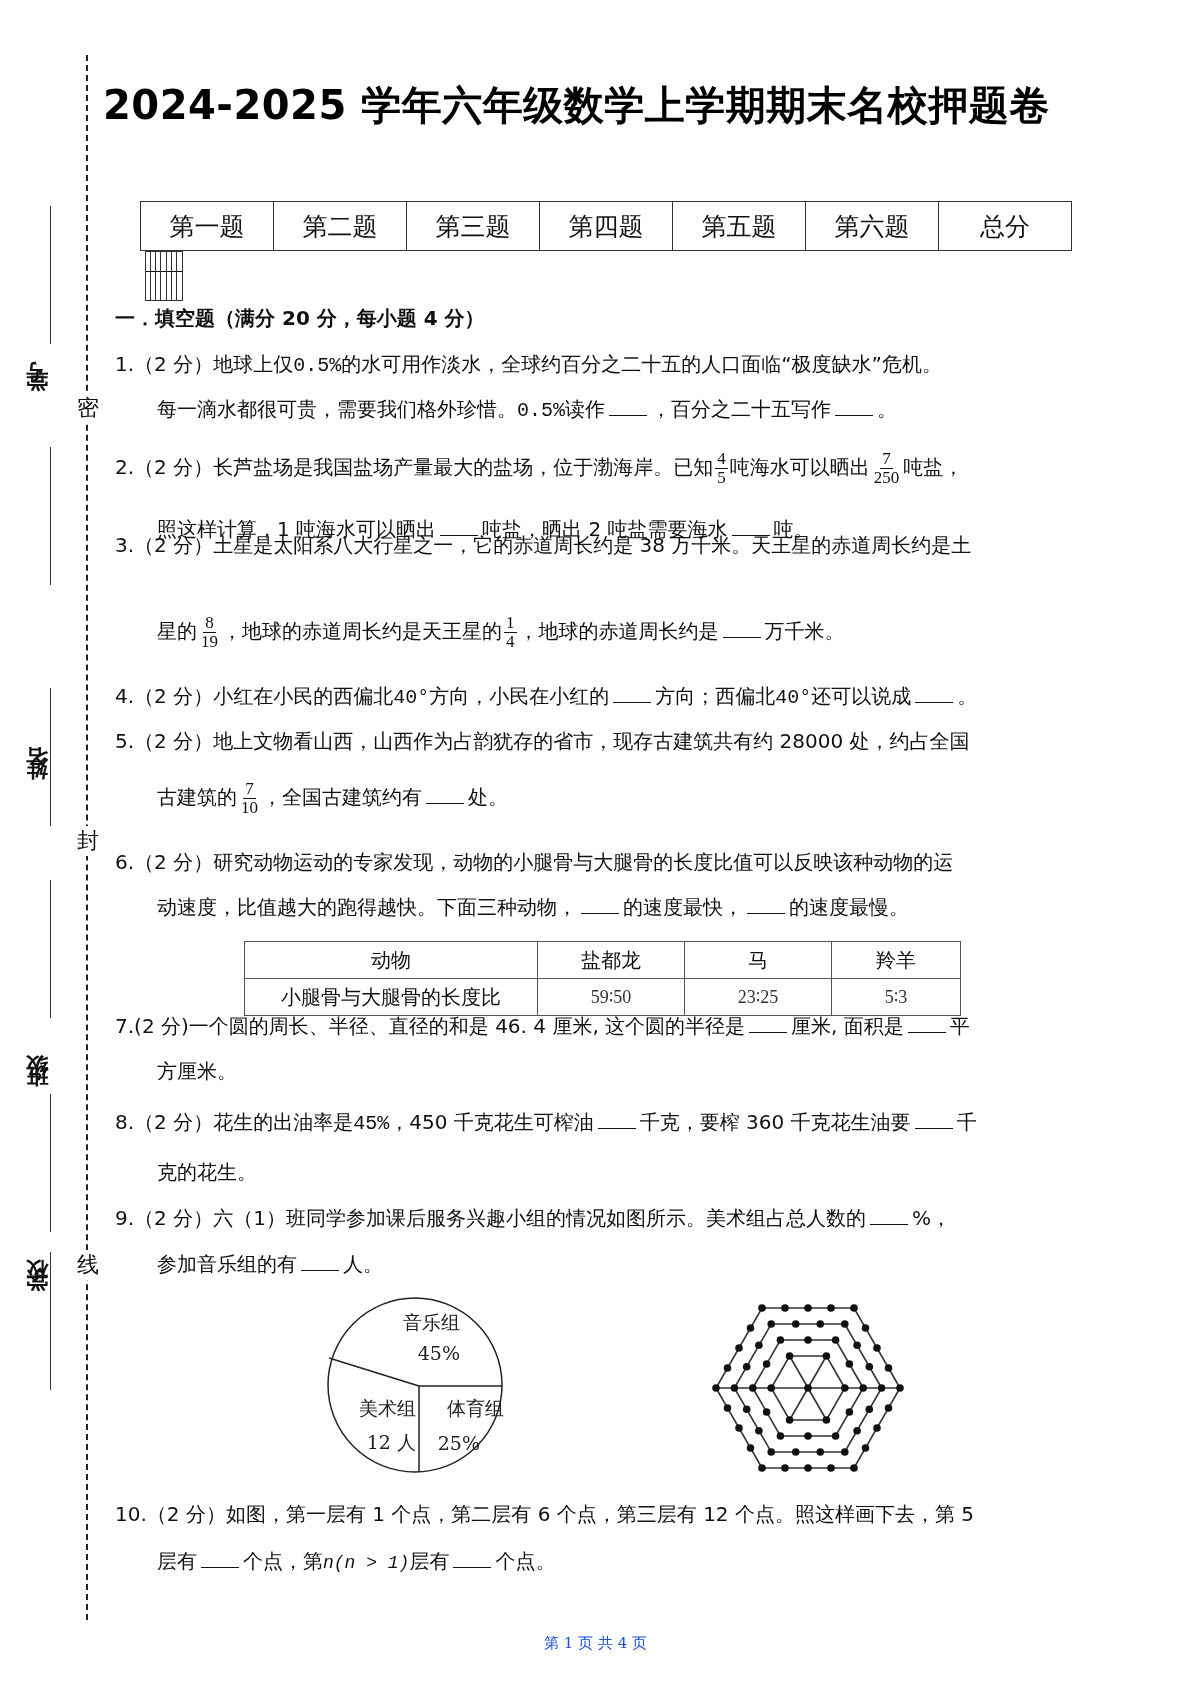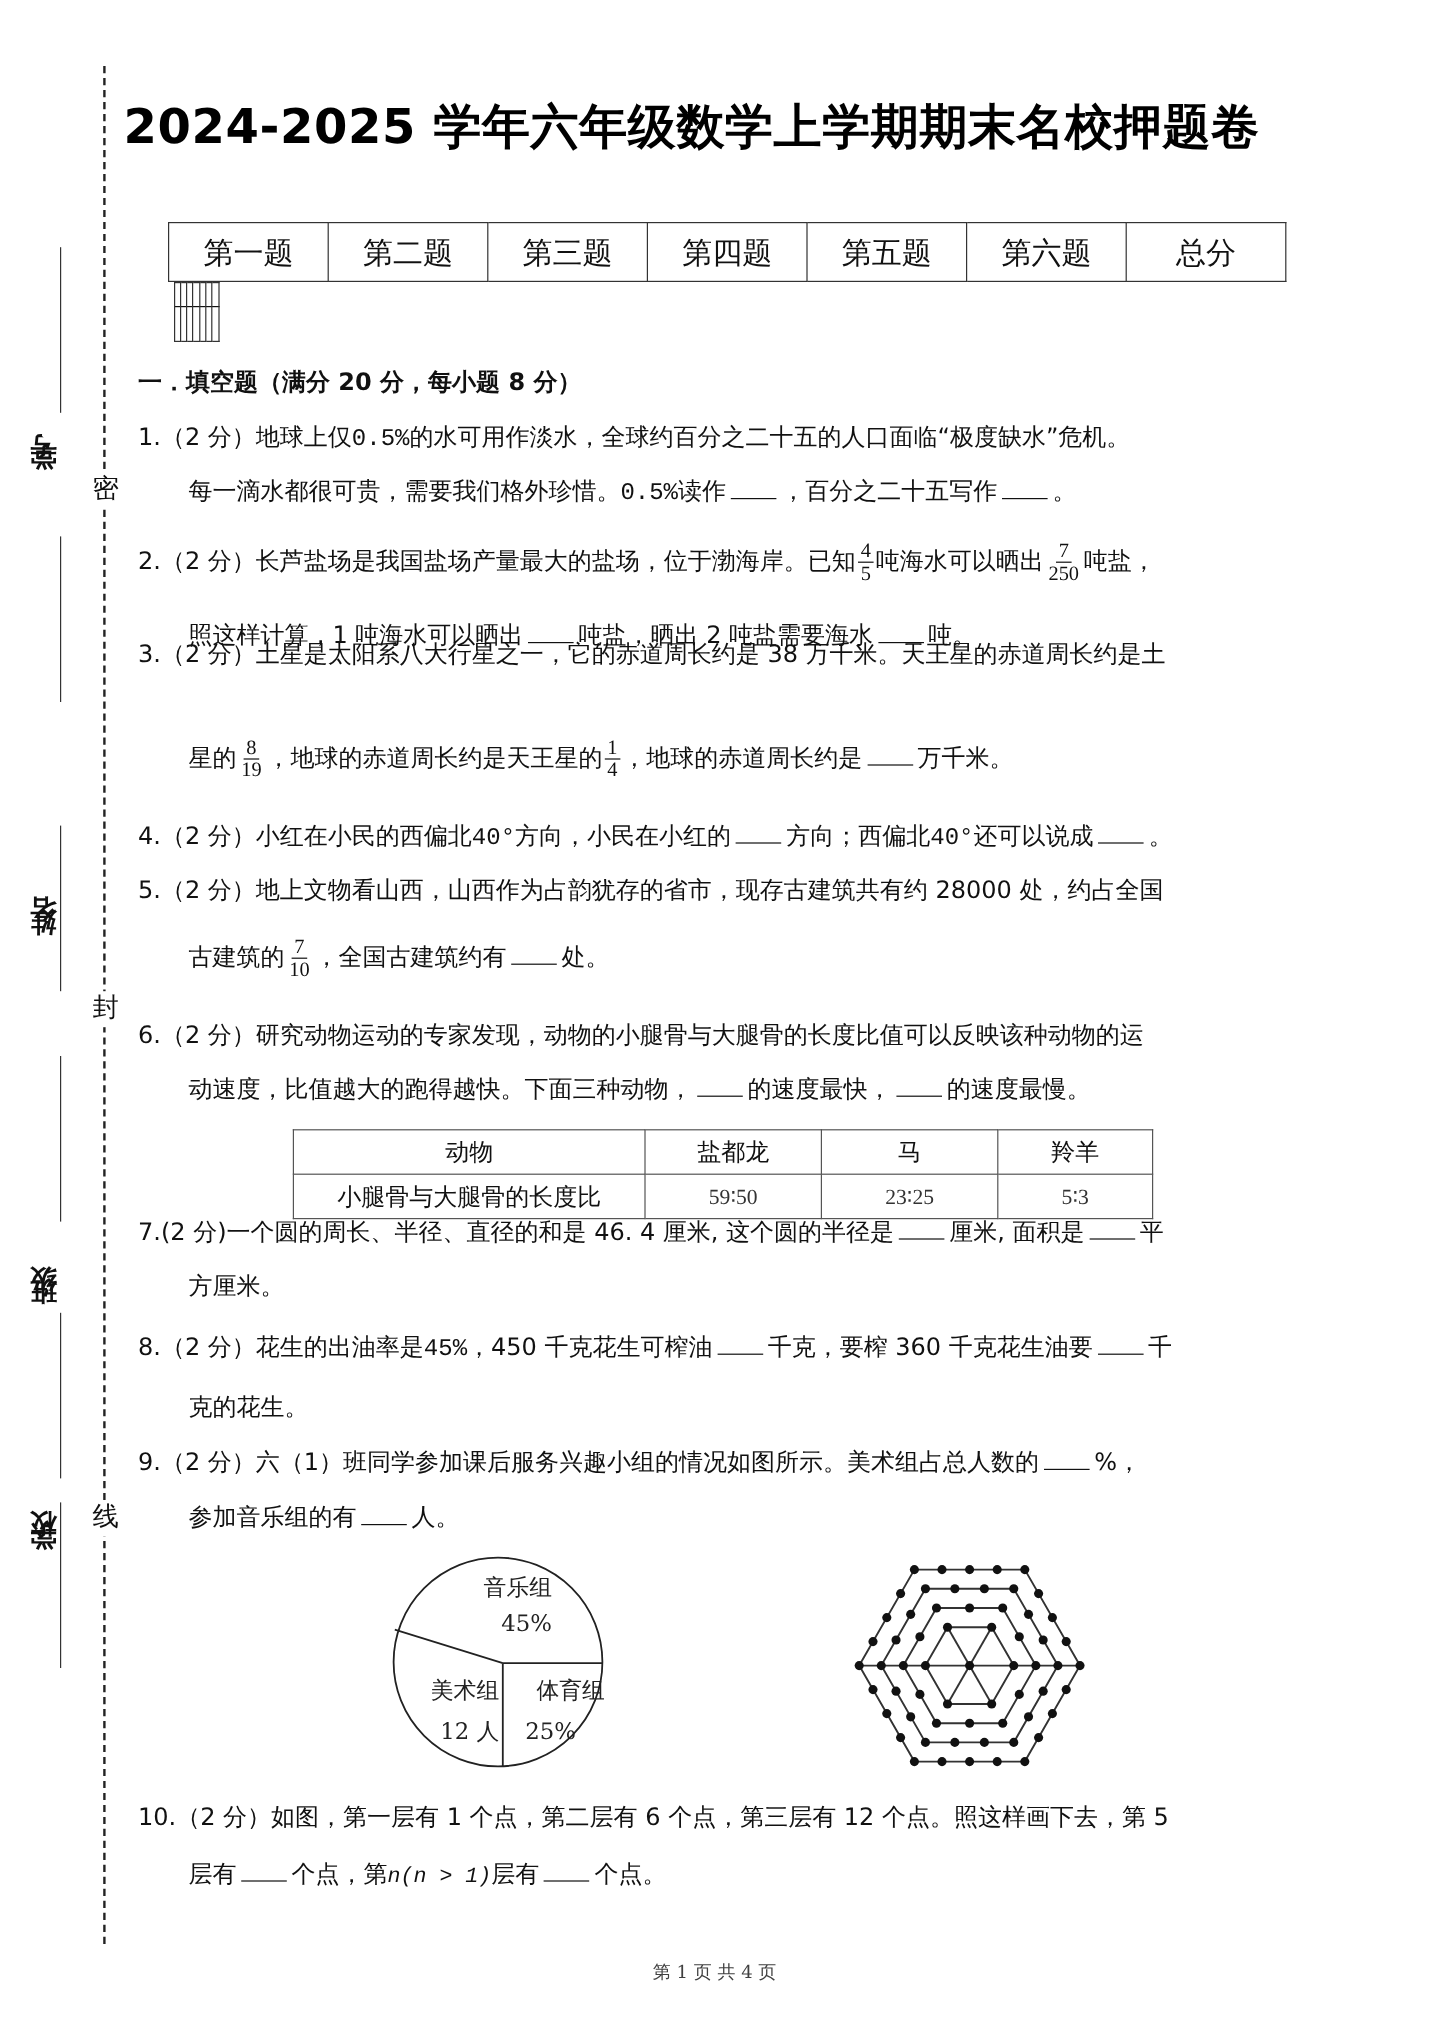--- a/index.html
+++ b/index.html
@@ -23,21 +23,21 @@
   }
   .side-label {
     left: 22px; width: 40px; font-size: 22px; font-weight: bold;
     writing-mode: vertical-rl; transform: rotate(180deg); letter-spacing: 10px;
     text-align: center;
   }
   .side-rule { left: 50px; width: 0; border-left: 1.5px solid #333; }
 
   
   table.score {
-    position: absolute; left: 140px; top: 185px; border-collapse: collapse;
+    position: absolute; left: 140px; top: 201px; border-collapse: collapse;
   }
   table.score td {
     border: 1.5px solid #333; width: 130px; text-align: center; font-size: 25px;
     font-family: "DejaVu Serif", serif;
   }
   table.score tr.head td { height: 46px; }
   table.score tr.blank td { height: 46px; }
 
   .section {
     left: 115px; top: 305px; font-size: 20px; font-weight: bold; white-space: nowrap;
@@ -63,21 +63,21 @@
   }
   table.animals td { border: 1.5px solid #555; height: 36px; padding: 0 8px; }
   table.animals td.c0 { width: 276px; text-align: center; }
   table.animals td.c1, table.animals td.c2 { width: 130px; text-align: center; }
   table.animals td.c3 { width: 112px; text-align: center; }
   table.animals .ratio { font-family: "Liberation Serif", serif; font-size: 18px; color: #333; }
 
   .pie-label { font-family: "DejaVu Serif", serif; font-size: 19px; color: #222; text-align: right; }
   .footer {
     left: 0; width: 1191px; top: 1634px; text-align: center; font-family: "DejaVu Serif", serif;
-    font-size: 15px; color: #404040;
+    font-size: 15px; color: #1d4ed8;
   }
 </style>
 </head>
 <body>
 
 <div class="abs title">2024-2025 学年六年级数学上学期期末名校押题卷</div>
 
 <div class="abs dash-line"></div>
 <div class="abs seal-char" style="top:393px">密</div>
 <div class="abs seal-char" style="top:826px">封</div>
@@ -110,21 +110,21 @@
     <td></td>
     <td></td>
     <td></td>
     <td></td>
     <td></td>
     <td></td>
   </tr>
 </tbody>
   </table>
 
-<div class="abs section">一．填空题（满分 20 分，每小题 8 分）</div>
+<div class="abs section">一．填空题（满分 20 分，每小题 4 分）</div>
 
 <div class="abs q" style="top:350px">
   <span>1.</span><span>（2 分）</span><span>地球上仅</span><span class="serif">0.5%</span><span>的水可用作淡水，全球约百分之二十五的人口面临“极度缺水”危机。</span>
 </div>
 <div class="abs q2" style="top:395px">
   <span>每一滴水都很可贵，需要我们格外珍惜。</span><span class="serif">0.5%</span><span>读作</span><span class="blank"></span><span>，百分之二十五写作</span><span class="blank"></span><span>。</span>
 </div>
 
 <div class="abs q" style="top:450px">
   <span>2.</span><span>（2 分）</span><span>长芦盐场是我国盐场产量最大的盐场，位于渤海岸。已知</span><span class="frac">

